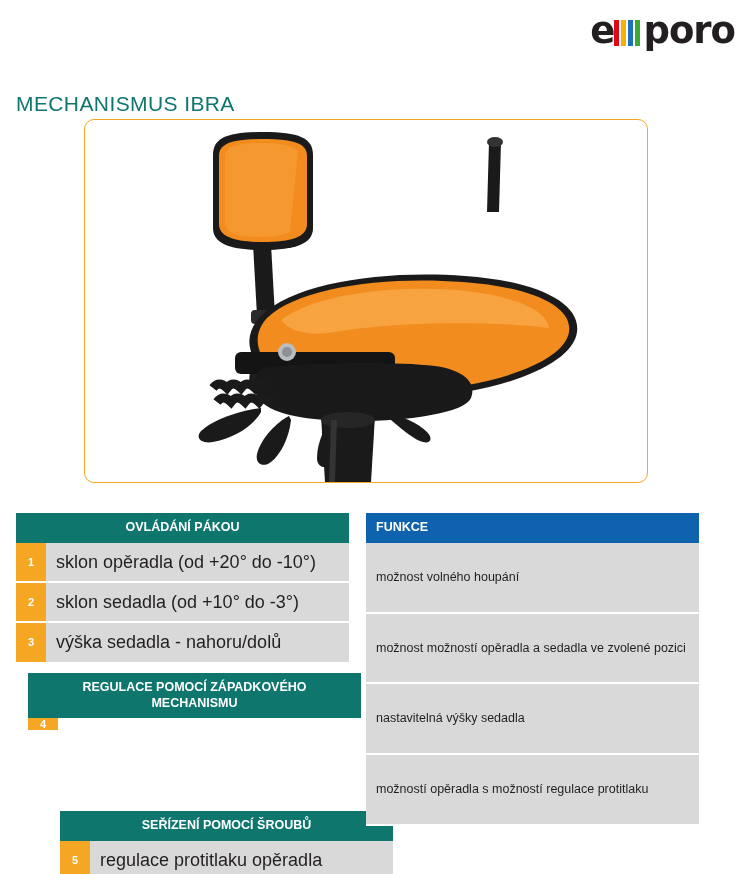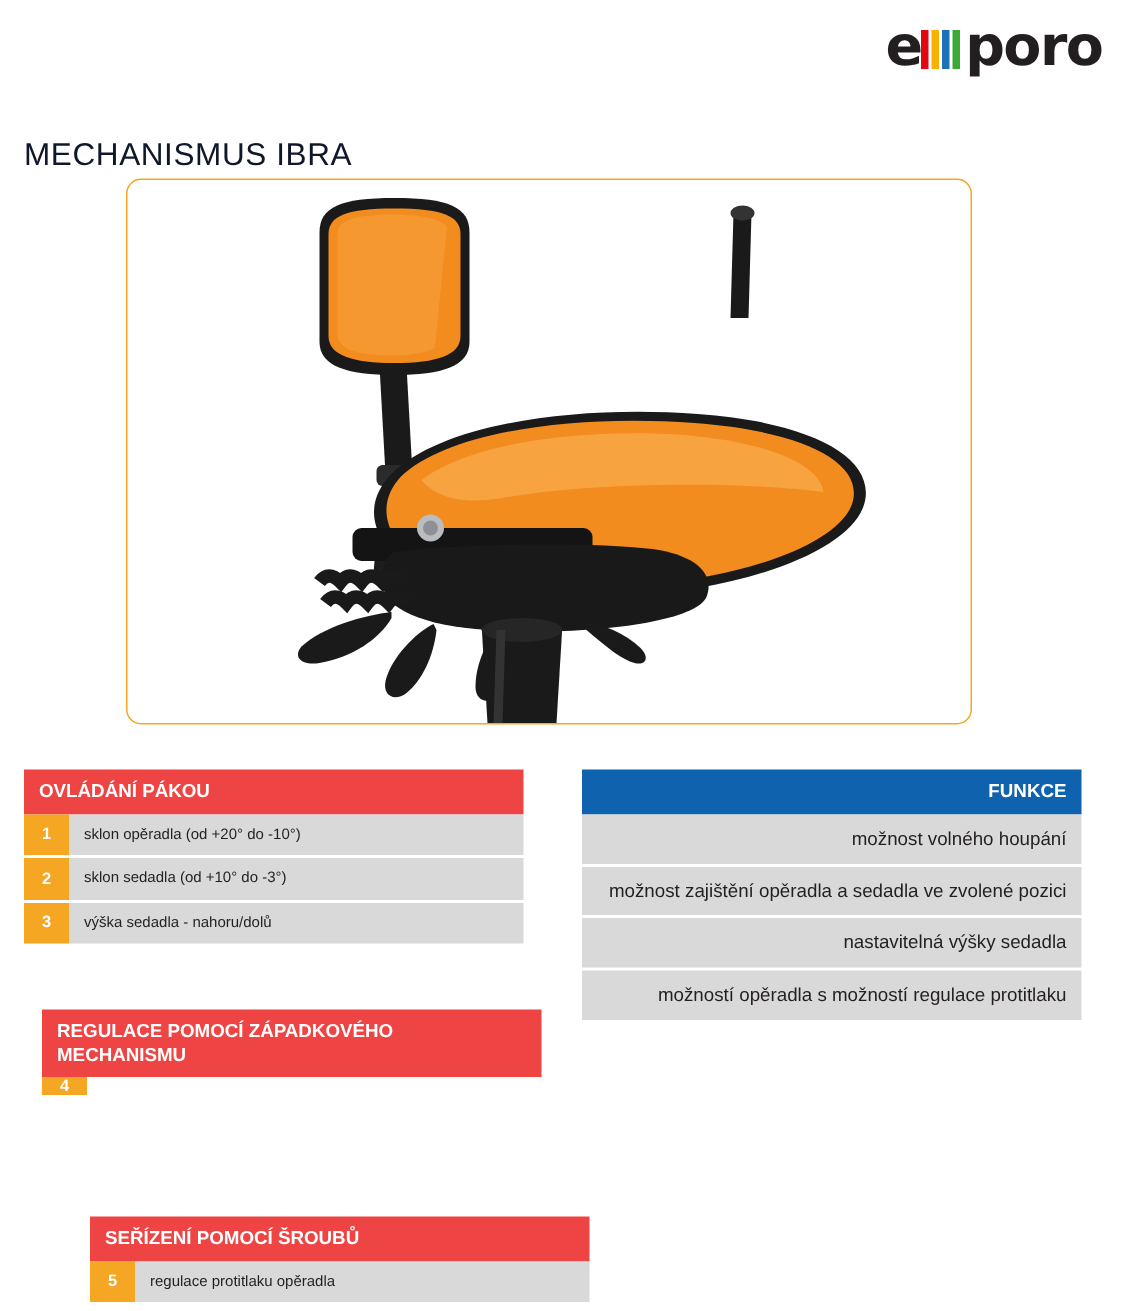--- a/index.html
+++ b/index.html
@@ -53,21 +53,21 @@
   .logo-bars i:nth-child(4) { background: #3aaa35; }
 
   
   .page-title {
     position: absolute;
     top: 78px;
     left: 16px;
     font-size: 21px;
     font-weight: normal;
     letter-spacing: .4px;
-    color: #0f172a;
+    color: #0f766e;
   }
 
   
   .photo-panel {
     position: absolute;
     left: 84px;
     top: 119px;
     width: 562px;
     height: 362px;
     border: 1px solid #f5a623;
@@ -89,21 +89,21 @@
     position: absolute;
     width: 333px;
   }
   .tbl-head {
     color: #ffffff;
     font-size: 12.5px;
     font-weight: bold;
     padding: 7px 10px;
     line-height: 1.25;
   }
-  .tbl-head.orange { background: #ef4444; }
+  .tbl-head.orange { background: #0f766e; text-align: center; }
   .tbl-head.blue   { background: #0f62ad; }
 
   .row {
     display: flex;
     align-items: stretch;
     border-bottom: 2px solid #ffffff;
   }
   .row .num {
     width: 30px;
     flex: 0 0 30px;
@@ -111,37 +111,37 @@
     color: #ffffff;
     font-size: 11px;
     font-weight: bold;
     display: flex;
     align-items: center;
     justify-content: center;
   }
   .row .txt {
     flex: 1;
     background: #d9d9d9;
-    font-size: 10px;
+    font-size: 18px;
     padding: 7px 10px;
     line-height: 1.35;
     color: #231f20;
   }
   .row-plain .txt {
     background: #d9d9d9;
     font-size: 12.5px;
-    padding: 8px 10px;
+    padding: 26px 10px;
     line-height: 1.35;
     width: 100%;
   }
 
   #table-lever   { left: 16px; top: 513px; }
   #table-ratchet { left: 28px; top: 673px; }
   #table-screw   { left: 16px; top: 811px; margin-left: 44px; }
-  #table-funkce  { left: 388px; top: 513px; text-align: right; }
+  #table-funkce  { left: 366px; top: 513px; }
 </style>
 </head>
 <body>
 
 <div class="logo">
   <span class="logo-text">e</span>
   <span class="logo-bars">
     <i></i>
     <i></i>
     <i></i>
@@ -260,21 +260,21 @@
     <div class="txt">regulace protitlaku opěradla</div>
   </div>
 </div>
 
 <div class="tbl" id="table-funkce">
   <div class="tbl-head blue">FUNKCE</div>
   <div class="row row-plain">
     <div class="txt">možnost volného houpání</div>
   </div>
   <div class="row row-plain">
-    <div class="txt">možnost zajištění opěradla a sedadla ve zvolené pozici</div>
+    <div class="txt">možnost možností opěradla a sedadla ve zvolené pozici</div>
   </div>
   <div class="row row-plain">
     <div class="txt">nastavitelná výšky sedadla</div>
   </div>
   <div class="row row-plain">
     <div class="txt">možností opěradla s možností regulace protitlaku</div>
   </div>
 </div>
 
 </body></html>

